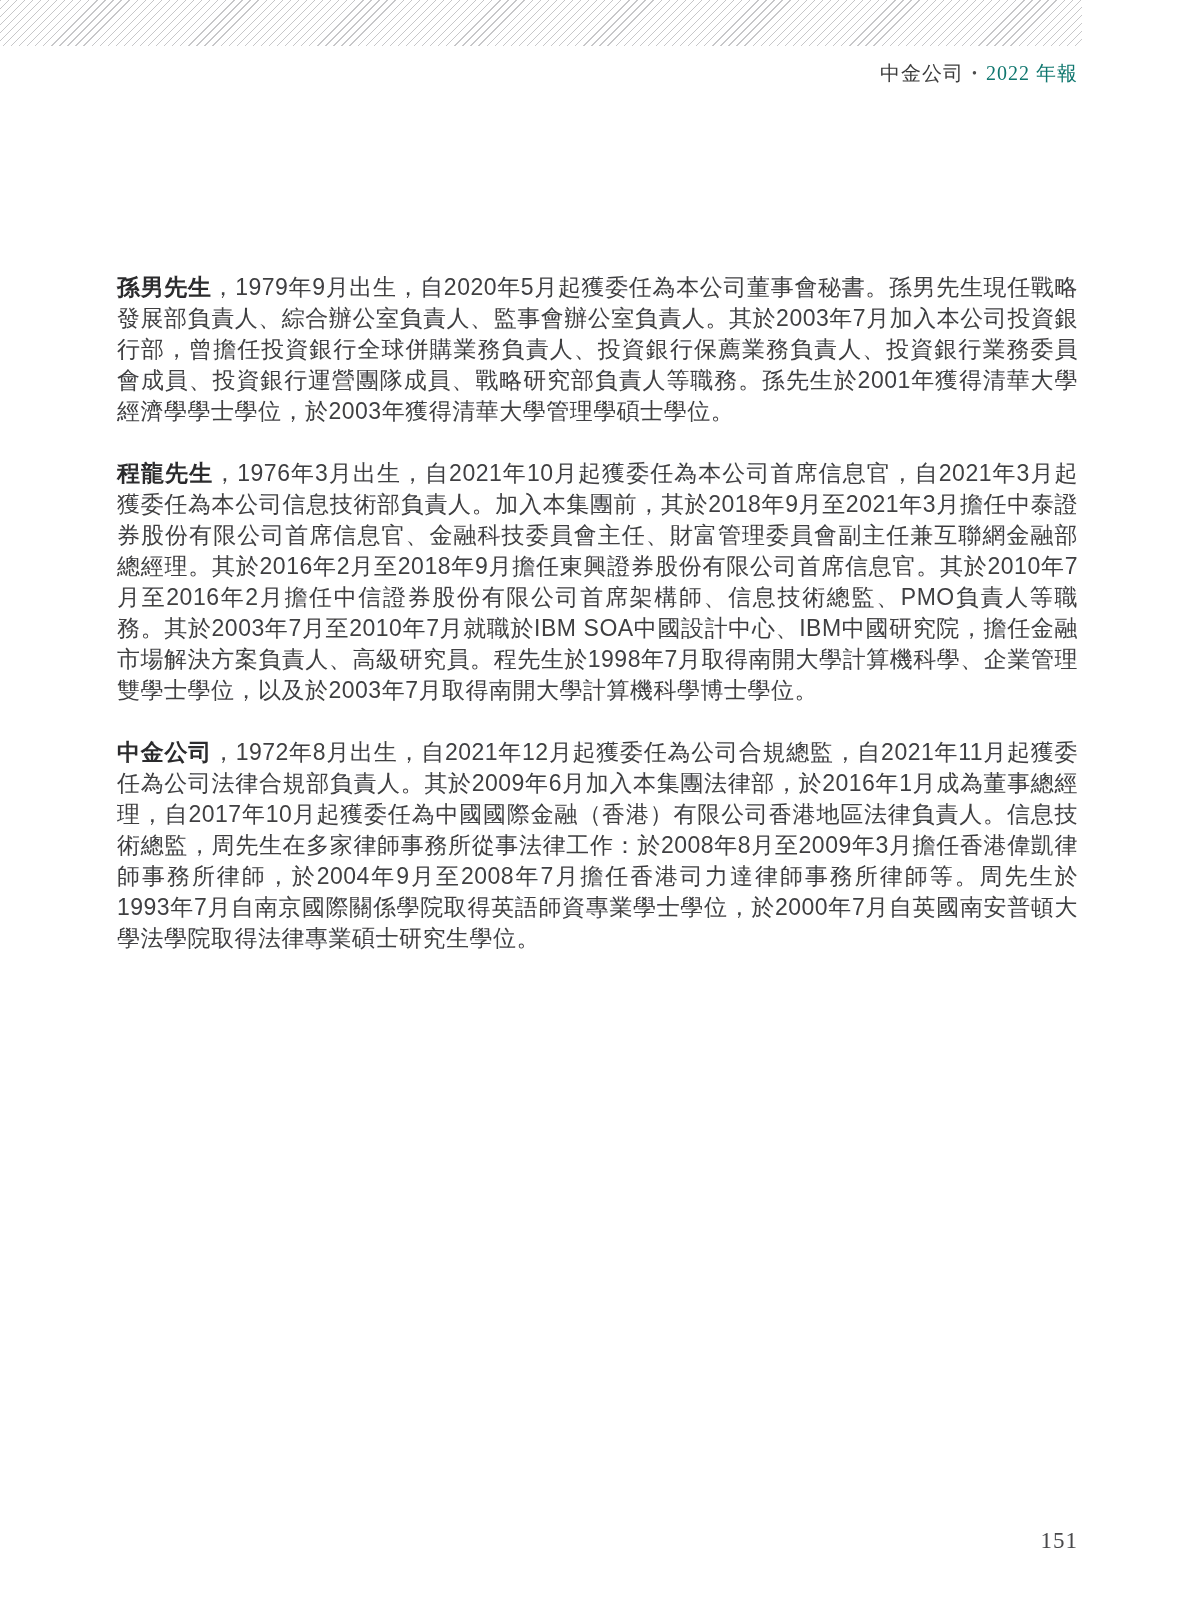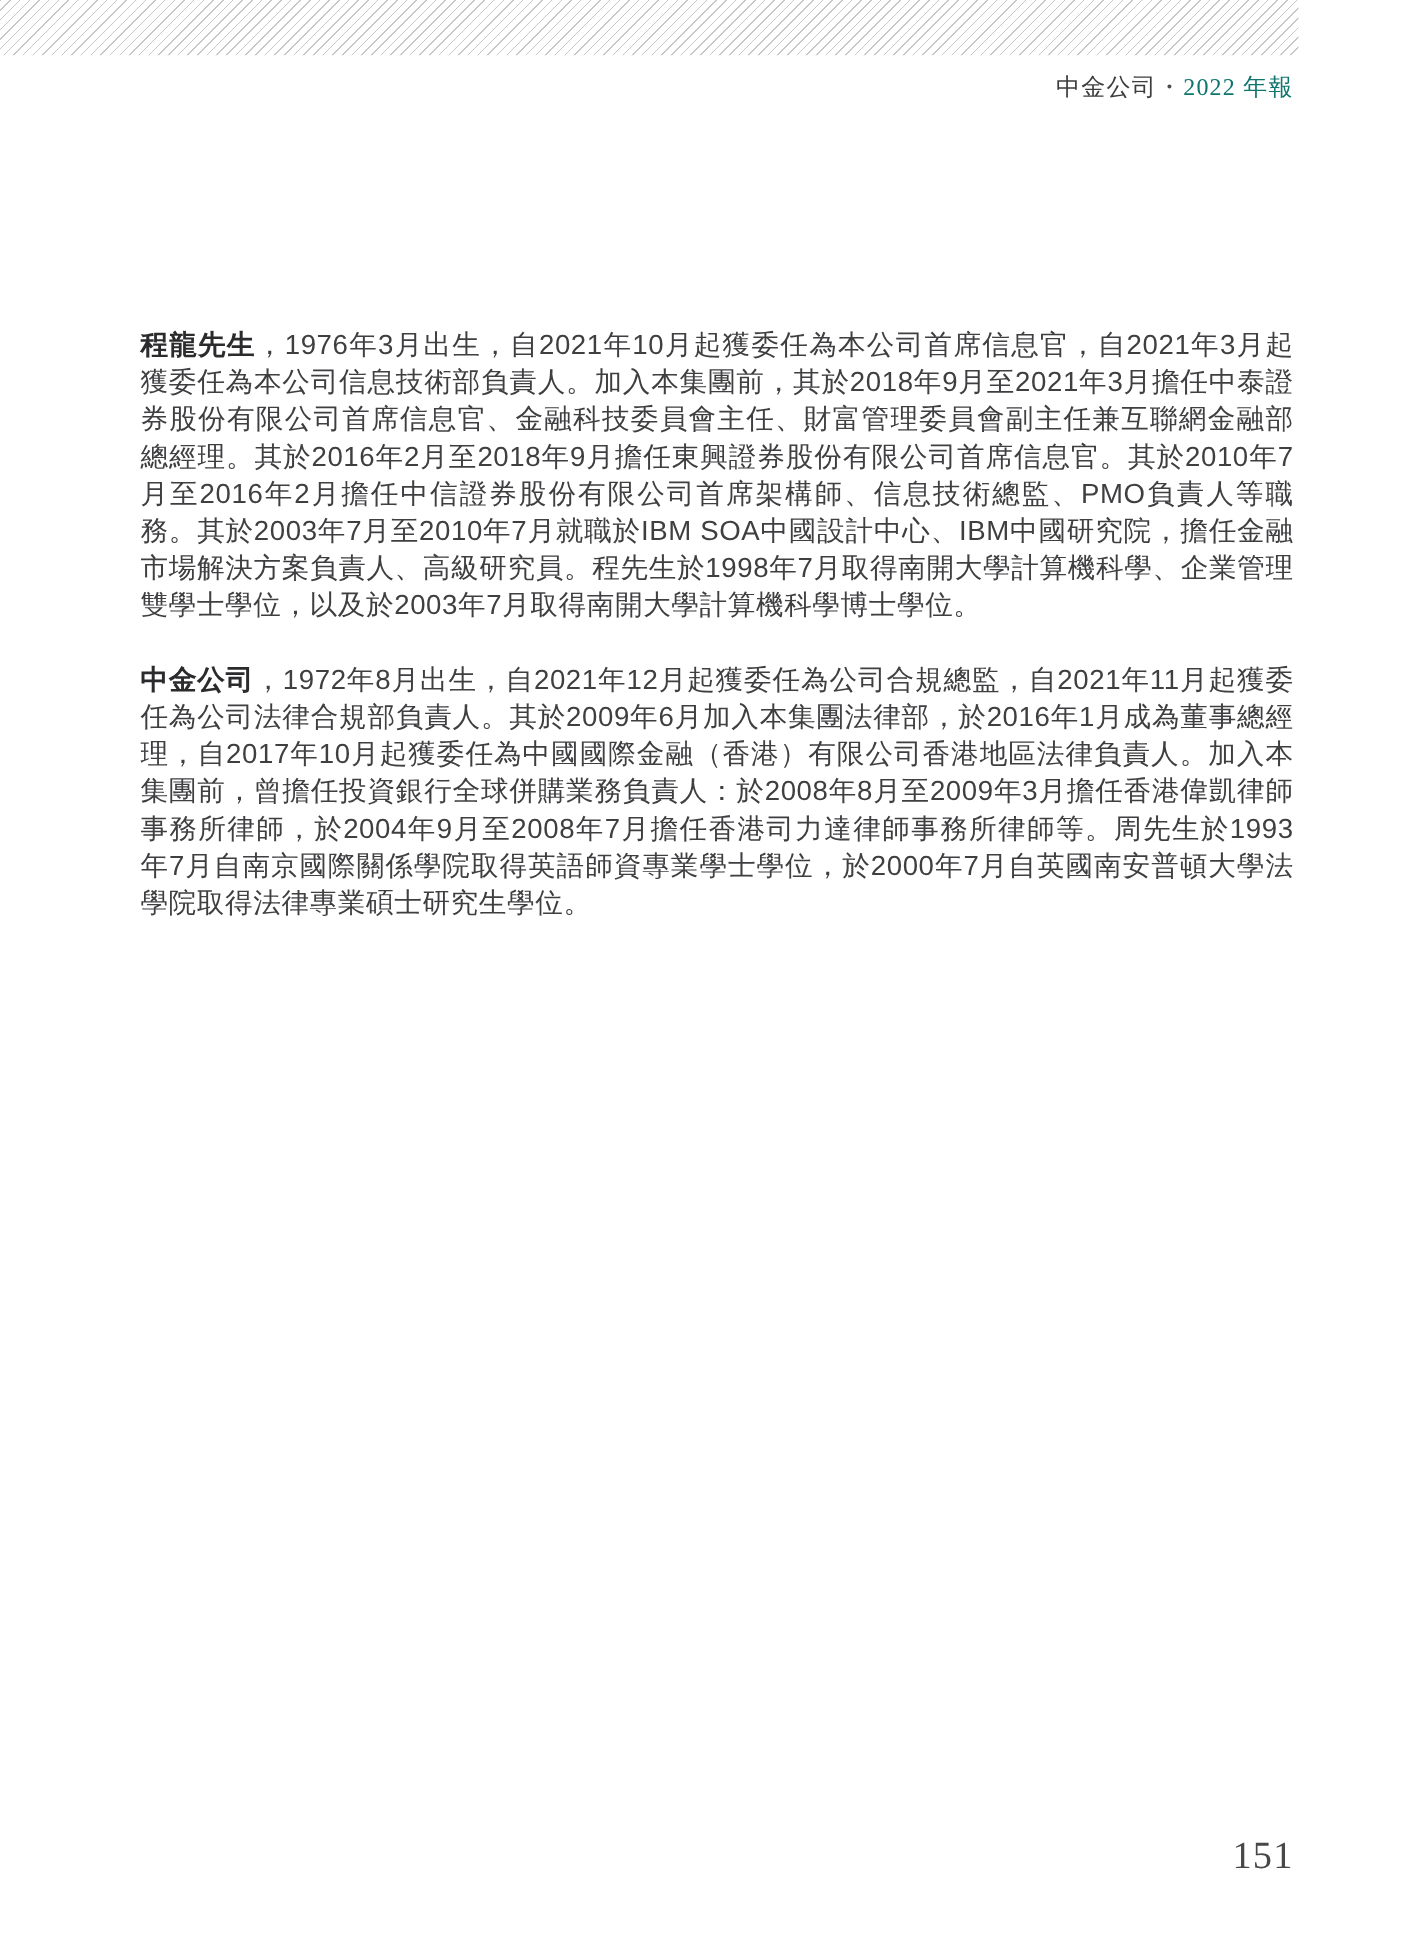--- a/index.html
+++ b/index.html
@@ -57,40 +57,41 @@
   .bio:last-child { margin-bottom: 0; }
   .bio-name {
     font-weight: 700;
     color: #2b2b2d;
   }
   .page-number {
     position: absolute;
     top: 1528px;
     right: 112px;
     font-family: "Liberation Serif", serif;
-    font-size: 32px;
+    font-size: 23px;
     color: #48484a;
     letter-spacing: 1px;
   }
 </style>
 </head>
 <body>
 
 <div class="page">
 
   <div class="hatch"></div>
 
   <div class="header-line">
     <span class="header-company">中金公司</span><span class="header-bullet">•</span><span class="header-edition">2022 年報</span>
   </div>
 
   <div class="content">
 
+    <p class="bio"><span class="bio-name">孫男先生</span><span>，1979年9月出生，自2020年5月起獲委任為本公司董事會秘書。孫男先生現任戰略發展部負責人、綜合辦公室負責人、監事會辦公室負責人。其於2003年7月加入本公司投資銀行部，曾擔任投資銀行全球併購業務負責人、投資銀行保薦業務負責人、投資銀行業務委員會成員、投資銀行運營團隊成員、戰略研究部負責人等職務。孫先生於2001年獲得清華大學經濟學學士學位，於2003年獲得清華大學管理學碩士學位。</span></p>
 
     <p class="bio"><span class="bio-name">程龍先生</span><span>，1976年3月出生，自2021年10月起獲委任為本公司首席信息官，自2021年3月起獲委任為本公司信息技術部負責人。加入本集團前，其於2018年9月至2021年3月擔任中泰證券股份有限公司首席信息官、金融科技委員會主任、財富管理委員會副主任兼互聯網金融部總經理。其於2016年2月至2018年9月擔任東興證券股份有限公司首席信息官。其於2010年7月至2016年2月擔任中信證券股份有限公司首席架構師、信息技術總監、PMO負責人等職務。其於2003年7月至2010年7月就職於IBM SOA中國設計中心、IBM中國研究院，擔任金融市場解決方案負責人、高級研究員。程先生於1998年7月取得南開大學計算機科學、企業管理雙學士學位，以及於2003年7月取得南開大學計算機科學博士學位。</span></p>
 
-    <p class="bio"><span class="bio-name">中金公司</span><span>，1972年8月出生，自2021年12月起獲委任為公司合規總監，自2021年11月起獲委任為公司法律合規部負責人。其於2009年6月加入本集團法律部，於2016年1月成為董事總經理，自2017年10月起獲委任為中國國際金融（香港）有限公司香港地區法律負責人。加入本集團前，曾擔任投資銀行全球併購業務負責人：於2008年8月至2009年3月擔任香港偉凱律師事務所律師，於2004年9月至2008年7月擔任香港司力達律師事務所律師等。周先生於1993年7月自南京國際關係學院取得英語師資專業學士學位，於2000年7月自英國南安普頓大學法學院取得法律專業碩士研究生學位。</span></p>
+    <p class="bio"><span class="bio-name">中金公司</span><span>，1972年8月出生，自2021年12月起獲委任為公司合規總監，自2021年11月起獲委任為公司法律合規部負責人。其於2009年6月加入本集團法律部，於2016年1月成為董事總經理，自2017年10月起獲委任為中國國際金融（香港）有限公司香港地區法律負責人。信息技術總監，周先生在多家律師事務所從事法律工作：於2008年8月至2009年3月擔任香港偉凱律師事務所律師，於2004年9月至2008年7月擔任香港司力達律師事務所律師等。周先生於1993年7月自南京國際關係學院取得英語師資專業學士學位，於2000年7月自英國南安普頓大學法學院取得法律專業碩士研究生學位。</span></p>
 
   </div>
 
   <div class="page-number">151</div>
 
 </div>
 
 </body></html>

